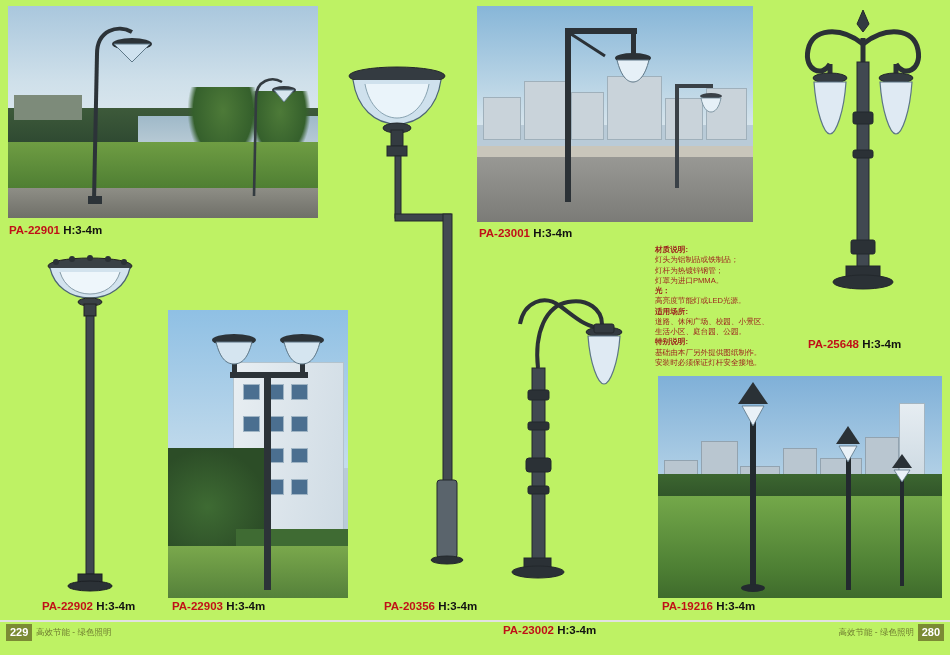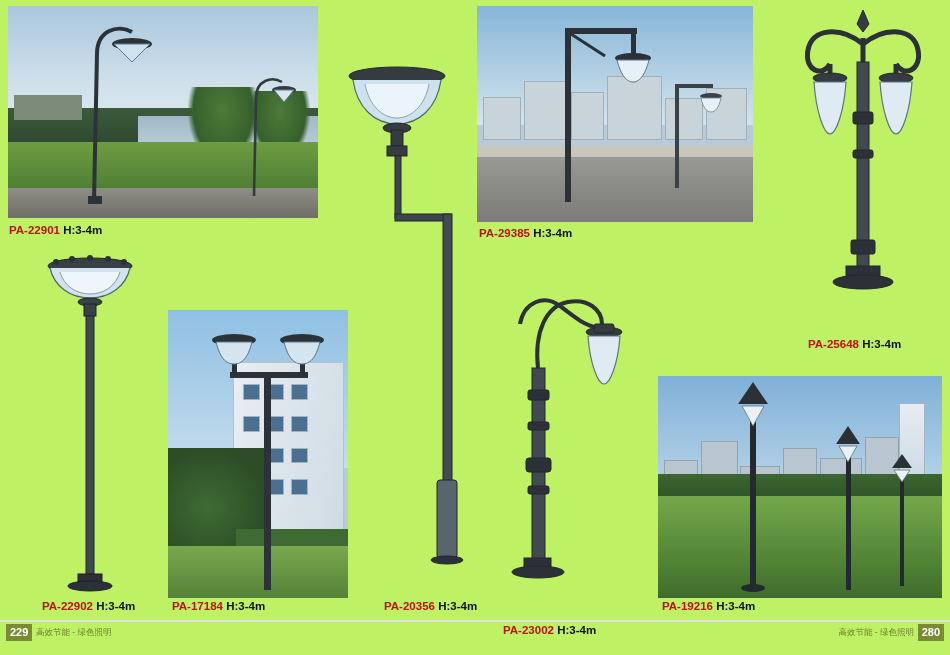--- a/index.html
+++ b/index.html
@@ -197,21 +197,21 @@
       <rect x="24" y="58" width="78" height="6" fill="#2c3338"></rect>
       <rect x="26" y="36" width="5" height="24" fill="#2c3338"></rect>
       <rect x="94" y="36" width="5" height="24" fill="#2c3338"></rect>
       <ellipse cx="28" cy="26" rx="22" ry="6" fill="#2c3338"></ellipse>
       <path d="M10 28 C14 44, 20 50, 28 50 C36 50, 42 44, 46 28 Z" fill="#d5e5f0" stroke="#5c7585" stroke-width="1"></path>
       <ellipse cx="96" cy="26" rx="22" ry="6" fill="#2c3338"></ellipse>
       <path d="M78 28 C82 44, 88 50, 96 50 C104 50, 110 44, 114 28 Z" fill="#d5e5f0" stroke="#5c7585" stroke-width="1"></path>
     </svg>
   </div>
   <div class="caption" style="left:172px; top:600px;">
-    <span class="code">PA-17184</span>
+    <span class="code">PA-22903</span>
     <span class="hgt">H:3-4m</span>
   </div>
 
   <svg class="lampfig" style="left:345px; top:62px;" width="130" height="540" viewBox="0 0 130 540">
     <g stroke="#23282c">
       <ellipse cx="52" cy="14" rx="48" ry="9" fill="#343b41"></ellipse>
       <path d="M8 18 C12 46, 30 62, 52 62 C74 62, 92 46, 96 18" fill="#cfe1ed" stroke="#4d6573" stroke-width="1.2"></path>
       <path d="M20 22 C24 44, 38 56, 52 56 C66 56, 80 44, 84 22" fill="#eaf4fa" stroke="#7290a0" stroke-width="0.8"></path>
       <ellipse cx="52" cy="66" rx="14" ry="5" fill="#343b41"></ellipse>
       <rect x="46" y="68" width="12" height="16" fill="#343b41"></rect>
@@ -250,21 +250,21 @@
       <path d="M82 50 C86 66, 92 72, 98 72 C104 72, 110 66, 114 50 Z" fill="#e6f0f7" stroke="#5c7585" stroke-width="1"></path>
     </svg>
     <svg class="lampfig" style="left:180px; top:64px;" width="80" height="120" viewBox="0 0 80 120">
       <rect x="18" y="16" width="4" height="102" fill="#3a4147"></rect>
       <rect x="18" y="14" width="38" height="4" fill="#3a4147"></rect>
       <ellipse cx="54" cy="26" rx="11" ry="3" fill="#3a4147"></ellipse>
       <path d="M44 28 C46 38, 50 42, 54 42 C58 42, 62 38, 64 28 Z" fill="#e6f0f7" stroke="#6b8492" stroke-width="0.8"></path>
     </svg>
   </div>
   <div class="caption" style="left:479px; top:227px;">
-    <span class="code">PA-29385</span>
+    <span class="code">PA-23001</span>
     <span class="hgt">H:3-4m</span>
   </div>
 
   <svg class="lampfig" style="left:490px; top:272px;" width="150" height="330" viewBox="0 0 150 330">
     <g fill="none" stroke="#2b3136" stroke-width="4">
       <path d="M48 96 C44 60, 56 34, 78 30 C98 26, 112 38, 112 52"></path>
       <path d="M30 52 C34 30, 54 22, 70 34 C84 44, 96 56, 112 56"></path>
     </g>
     <g stroke="#23282c">
       <ellipse cx="114" cy="60" rx="18" ry="5" fill="#343b41"></ellipse>
@@ -277,20 +277,34 @@
       <rect x="38" y="214" width="21" height="8" rx="2" fill="#2b3136"></rect>
       <rect x="34" y="286" width="27" height="10" fill="#2b3136"></rect>
       <ellipse cx="48" cy="300" rx="26" ry="6" fill="#2b3136"></ellipse>
     </g>
   </svg>
   <div class="caption" style="left:503px; top:624px;">
     <span class="code">PA-23002</span>
     <span class="hgt">H:3-4m</span>
   </div>
 
+  <div id="spec">
+    <p class="hd">材质说明:</p>
+    <p>灯头为铝制品或铁制品；</p>
+    <p>灯杆为热镀锌钢管；</p>
+    <p>灯罩为进口PMMA。</p>
+    <p class="hd">光：</p>
+    <p>高亮度节能灯或LED光源。</p>
+    <p class="hd">适用场所:</p>
+    <p>道路、休闲广场、校园、小景区、</p>
+    <p>生活小区、庭台园、公园。</p>
+    <p class="hd">特别说明:</p>
+    <p>基础由本厂另外提供图纸制作。</p>
+    <p>安装时必须保证灯杆安全接地。</p>
+  </div>
 
   <svg class="lampfig" style="left:778px; top:4px;" width="170" height="330" viewBox="0 0 170 330">
     <g fill="none" stroke="#2b3136" stroke-width="5">
       <path d="M85 34 L85 58"></path>
       <path d="M85 40 C62 22, 34 24, 30 46 C26 66, 44 74, 52 60"></path>
       <path d="M85 40 C108 22, 136 24, 140 46 C144 66, 126 74, 118 60"></path>
       <path d="M52 60 L52 70"></path>
       <path d="M118 60 L118 70"></path>
     </g>
     <g stroke="#23282c">

